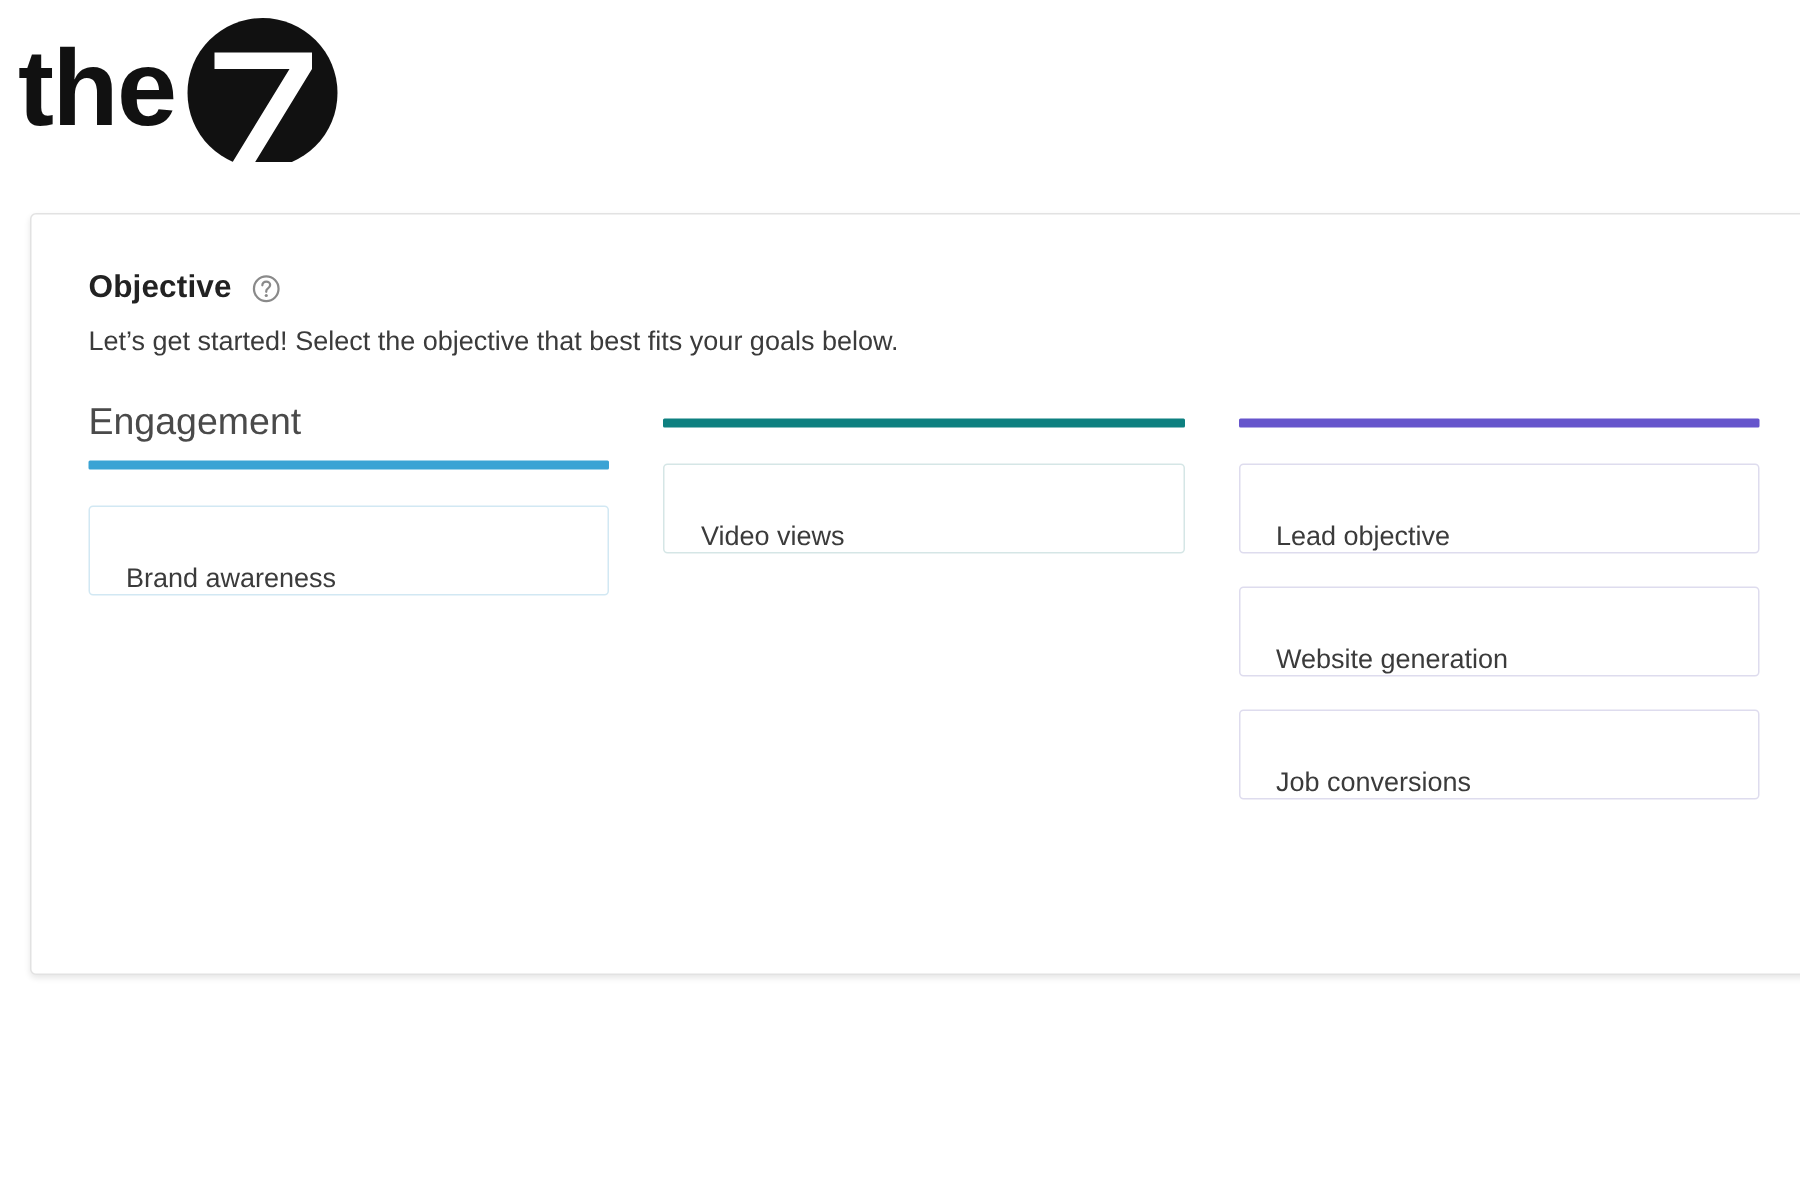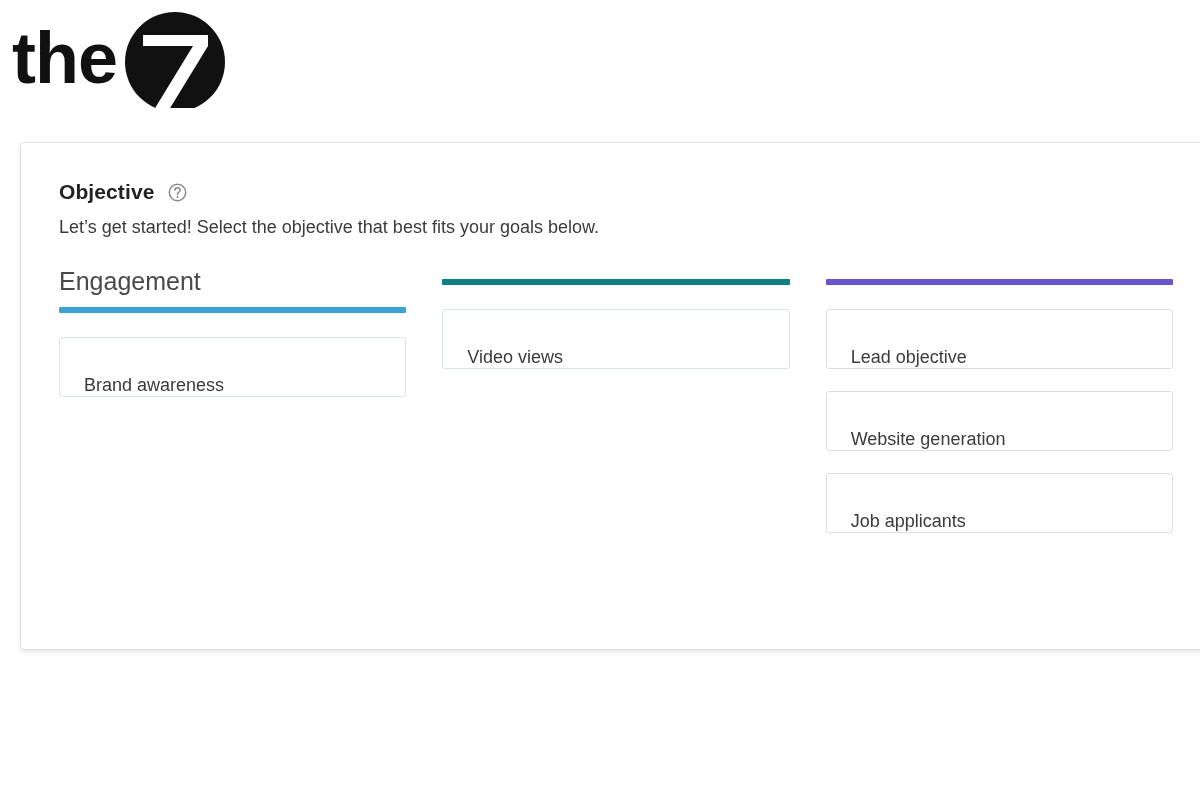--- a/index.html
+++ b/index.html
@@ -178,20 +178,20 @@
       <div class="column col-conversions">
         <div class="column-rule" style="background-color: rgb(102, 85, 204);"></div>
         <div class="option-list">
           <div class="option-card">
             <span>Lead objective</span>
           </div>
           <div class="option-card">
             <span>Website generation</span>
           </div>
           <div class="option-card">
-            <span>Job applicants</span>
+            <span>Job conversions</span>
           </div>
         </div>
       </div>
 
     </div>
   </div>
 </section>
 
 </body></html>

